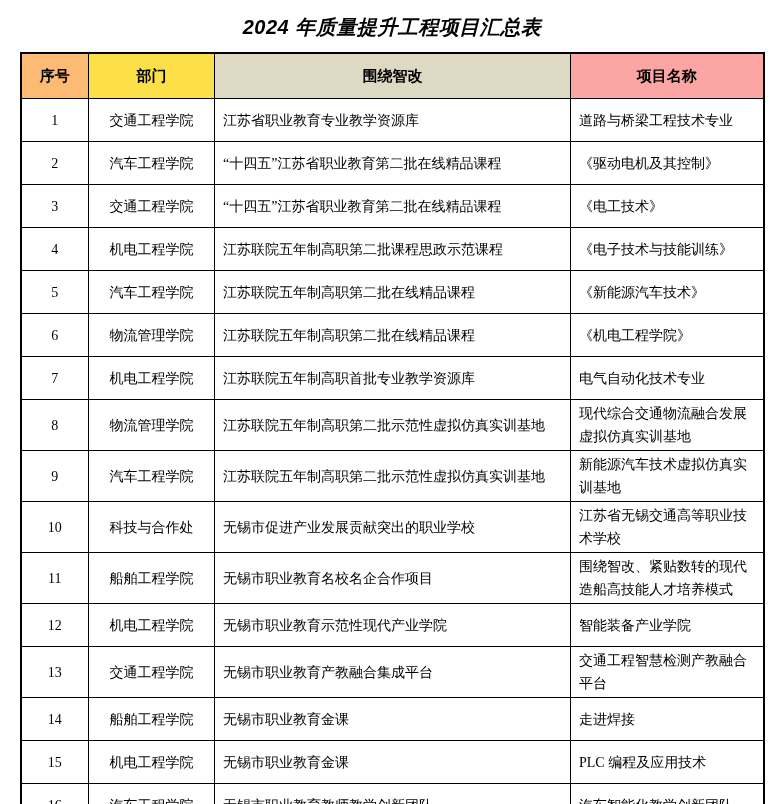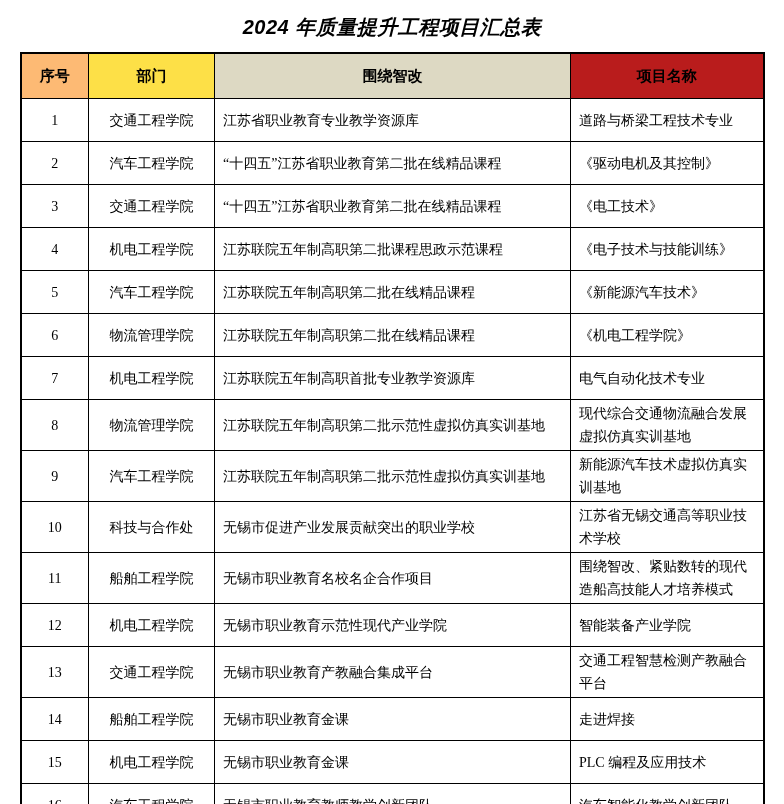--- a/index.html
+++ b/index.html
@@ -68,21 +68,21 @@
       <col style="width:68px">
       <col style="width:126px">
       <col style="width:356px">
       <col style="width:193px">
     </colgroup>
     <thead>
       <tr>
         <th style="background: #fdba74;">序号</th>
         <th style="background: #fde047; margin-left: 21px;">部门</th>
         <th style="background: rgb(221, 217, 195);">围绕智改</th>
-        <th style="background: #b91c1c;">项目名称</th>
+        <th style="background: #fca5a5;">项目名称</th>
       </tr>
     </thead>
     <tbody>
         <tr>
           <td class="col0">1</td>
           <td class="col1">交通工程学院</td>
           <td class="col2">江苏省职业教育专业教学资源库</td>
           <td class="col3">道路与桥梁工程技术专业</td>
         </tr>
         <tr>

